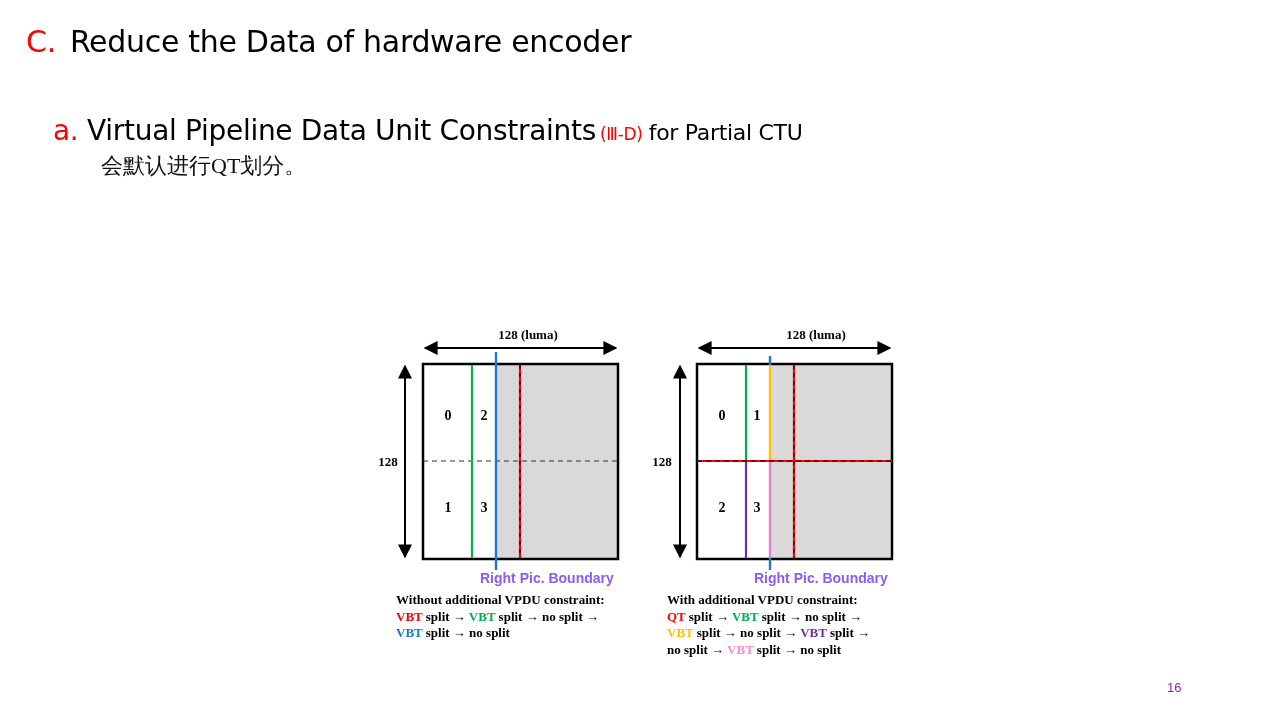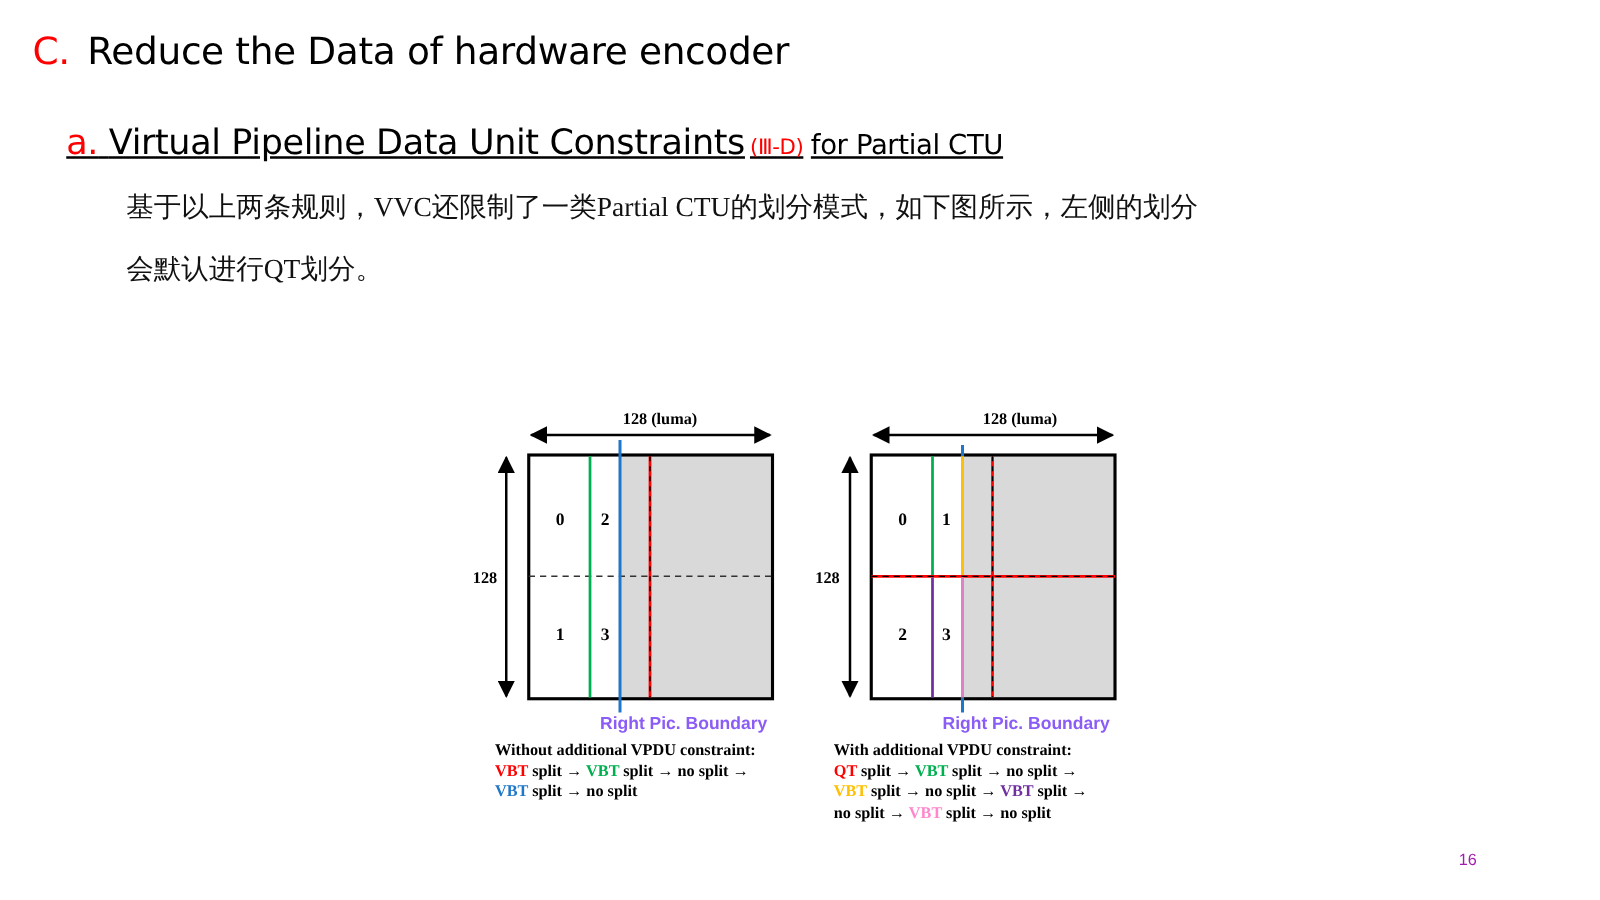--- a/index.html
+++ b/index.html
@@ -9,23 +9,23 @@
     font-family: "Liberation Sans", "DejaVu Sans", sans-serif;
     color: #000;
   }
   .title {
     position: absolute; left: 26px; top: 22px;
     font-size: 30px; line-height: 40px; white-space: nowrap;
     font-family: "DejaVu Sans", sans-serif; letter-spacing: -0.3px;
   }
   .title .marker { color: #ff0000; margin-right: 14px; }
   .subtitle {
-    position: absolute; left: 53px; top: 94px;
+    position: absolute; left: 53px; top: 111px;
     font-size: 28px; line-height: 40px; white-space: nowrap;
-    font-family: "DejaVu Sans", sans-serif; letter-spacing: -0.3px; text-decoration: underline;
+    font-family: "DejaVu Sans", sans-serif; letter-spacing: -0.3px;
   }
   .subtitle .marker { color: #ff0000; }
   .subtitle .ref { color: #ff0000; font-size: 17px; margin: 0 6px 0 4px; }
   .subtitle .tail { font-size: 22px; }
   .body-text {
     position: absolute; left: 101px; top: 142px; width: 1080px;
     font-family: "Liberation Serif", "DejaVu Serif", serif;
     font-size: 22px; line-height: 48.5px; color: #111;
   }
   .body-text p { margin: 0; white-space: nowrap; }
@@ -50,21 +50,20 @@
 <div class="title">
   <span class="marker">C.</span><span>Reduce the Data of hardware encoder</span>
 </div>
 
 <div class="subtitle">
   <span class="marker">a.</span>
   <span>Virtual Pipeline Data Unit Constraints</span><span class="ref">(Ⅲ-D)</span><span class="tail">for Partial CTU</span>
 </div>
 
 <div class="body-text">
-  <p>基于以上两条规则，VVC还限制了一类Partial CTU的划分模式，如下图所示，左侧的划分</p>
   <p>会默认进行QT划分。</p>
 </div>
 
 <svg class="diagram" width="1280" height="720">
   <defs>
     <marker id="arr" viewBox="0 0 10 10" refX="9" refY="5" markerWidth="7" markerHeight="7" orient="auto-start-reverse">
       <path d="M0,0 L10,5 L0,10 z" fill="#000"></path>
     </marker>
   </defs>
   <style>

